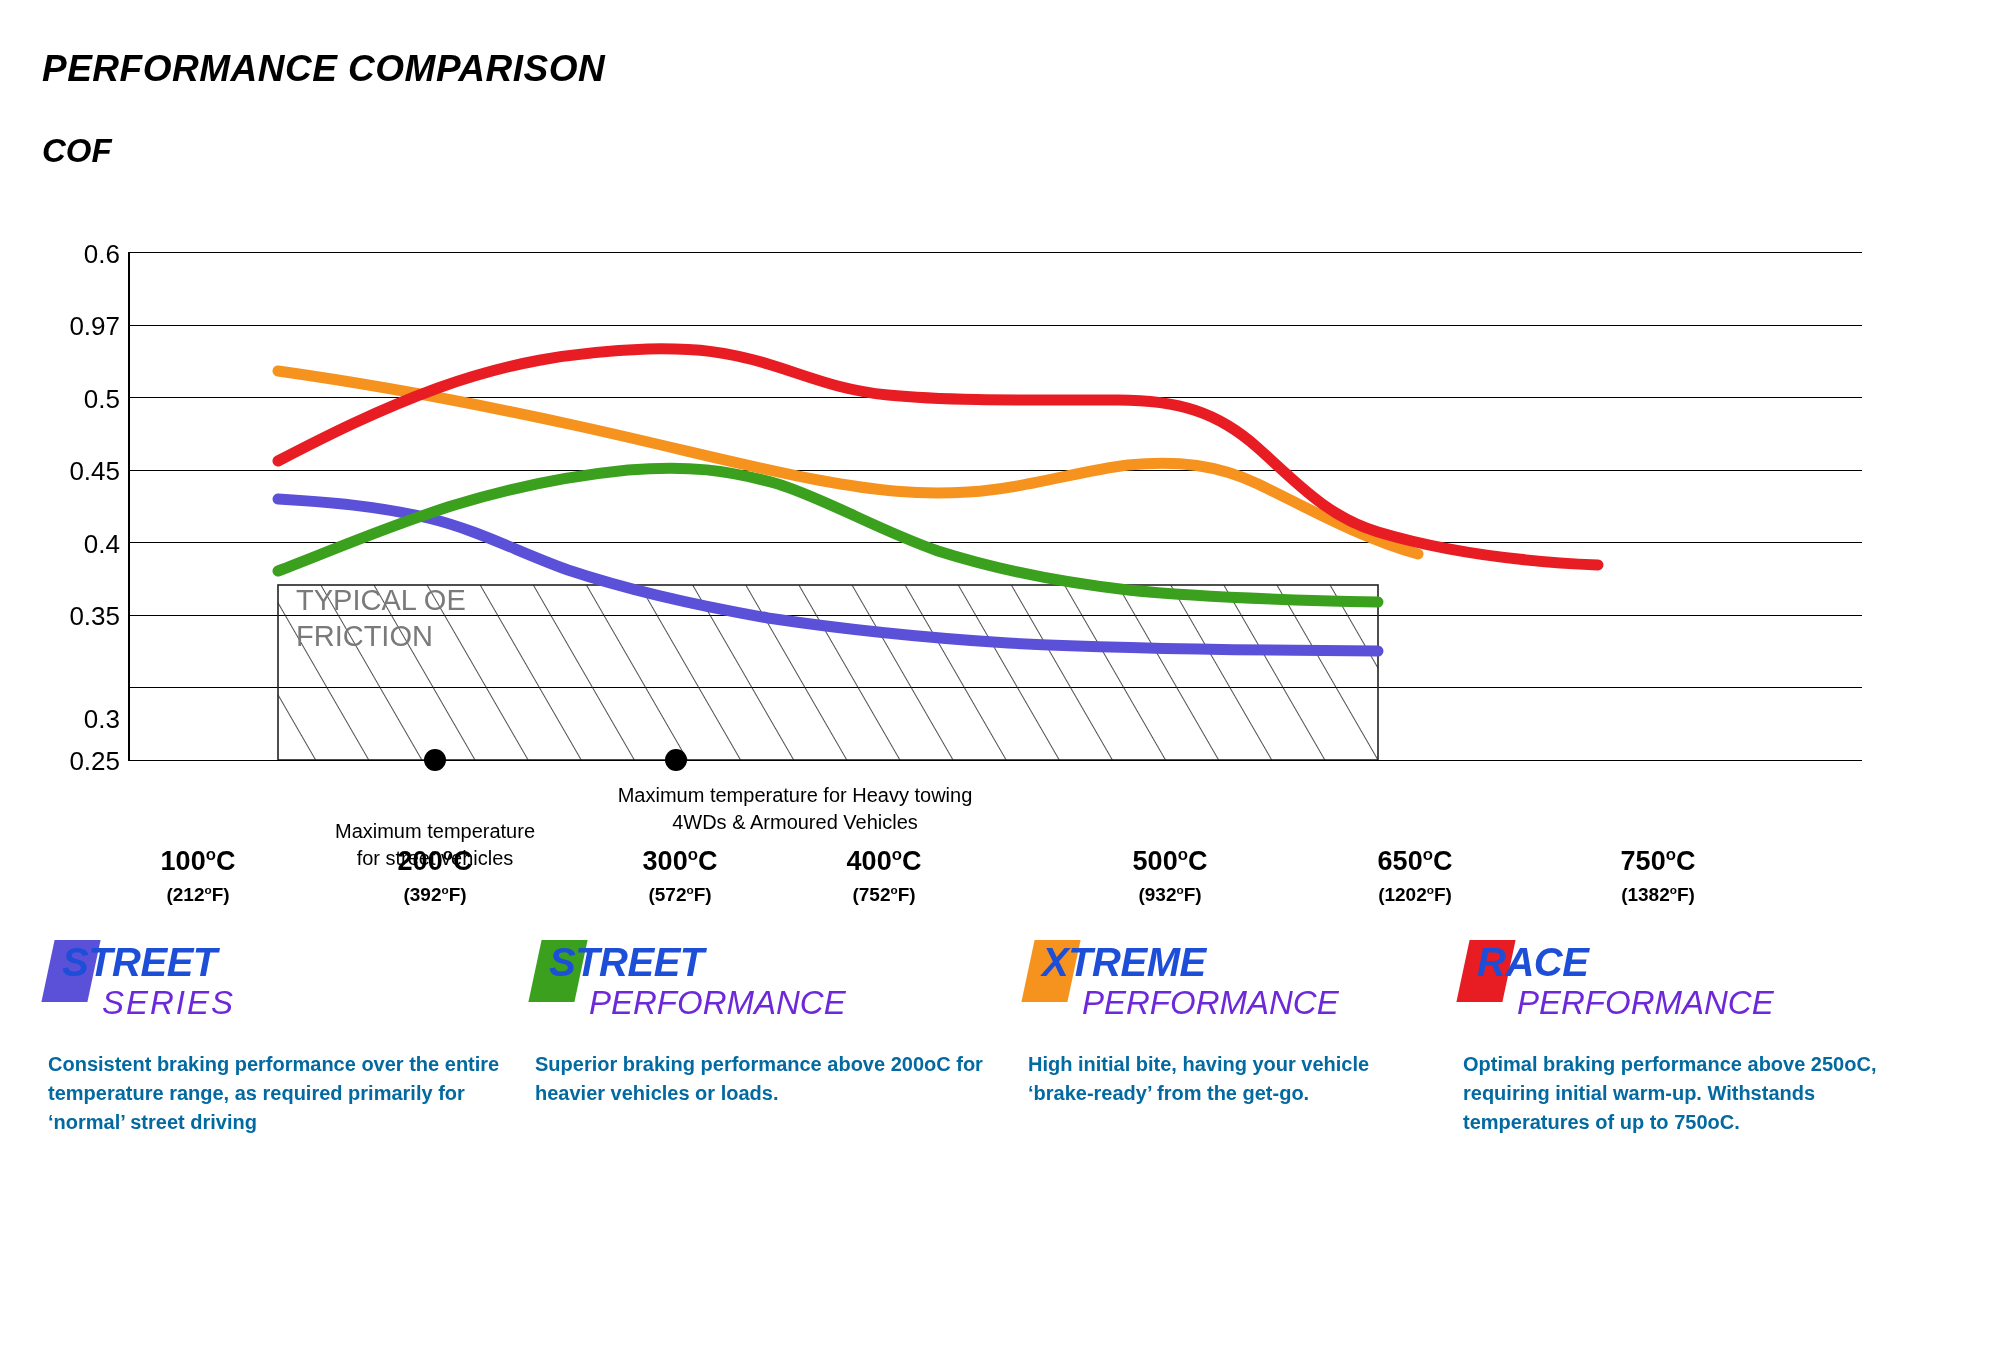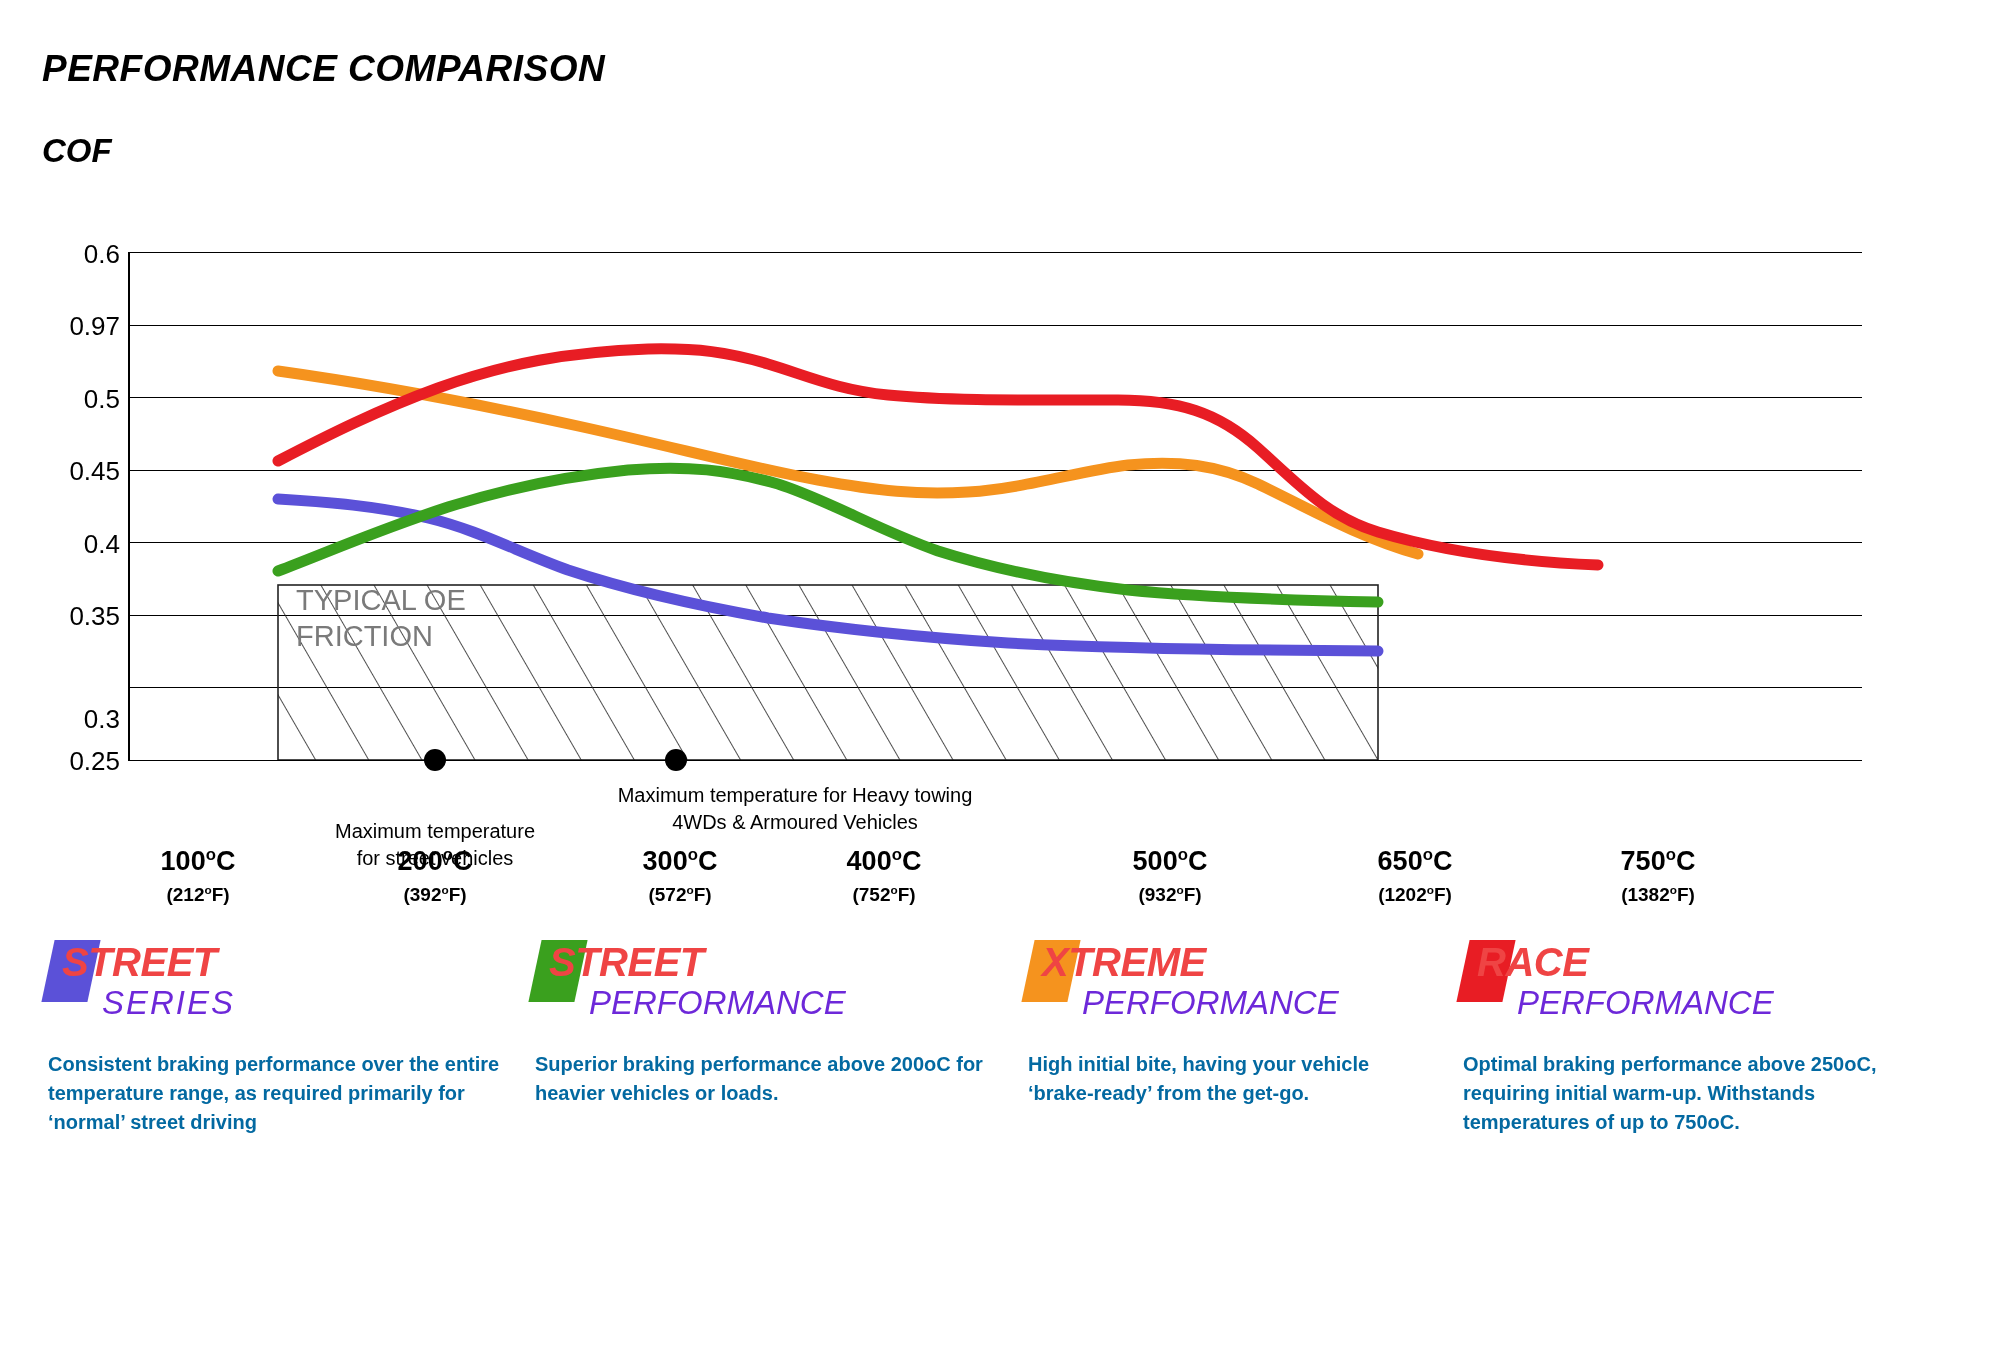--- a/index.html
+++ b/index.html
@@ -154,21 +154,21 @@
     transform: skewX(-12deg);
   }
   .logo-word {
     position: absolute;
     left: 14px;
     top: 0px;
     font-size: 40px;
     font-weight: bold;
     font-style: italic;
     letter-spacing: -0.5px;
-    color: #ef4444;
+    color: #1d4ed8;
   }
   .logo-word2 {
     position: absolute;
     left: 54px;
     top: 44px;
     font-size: 33px;
     font-style: italic;
     letter-spacing: 0px;
     color: #6d28d9;
     font-weight: normal;

